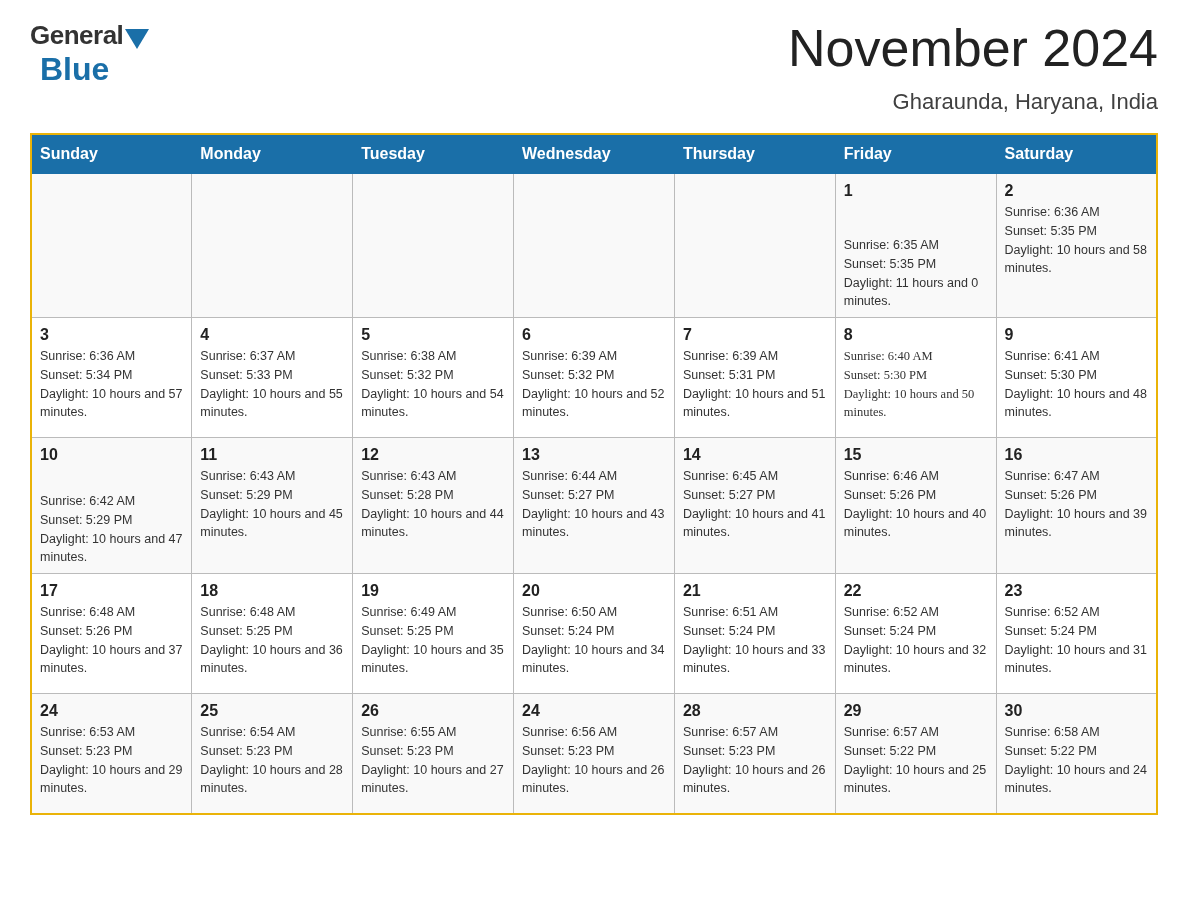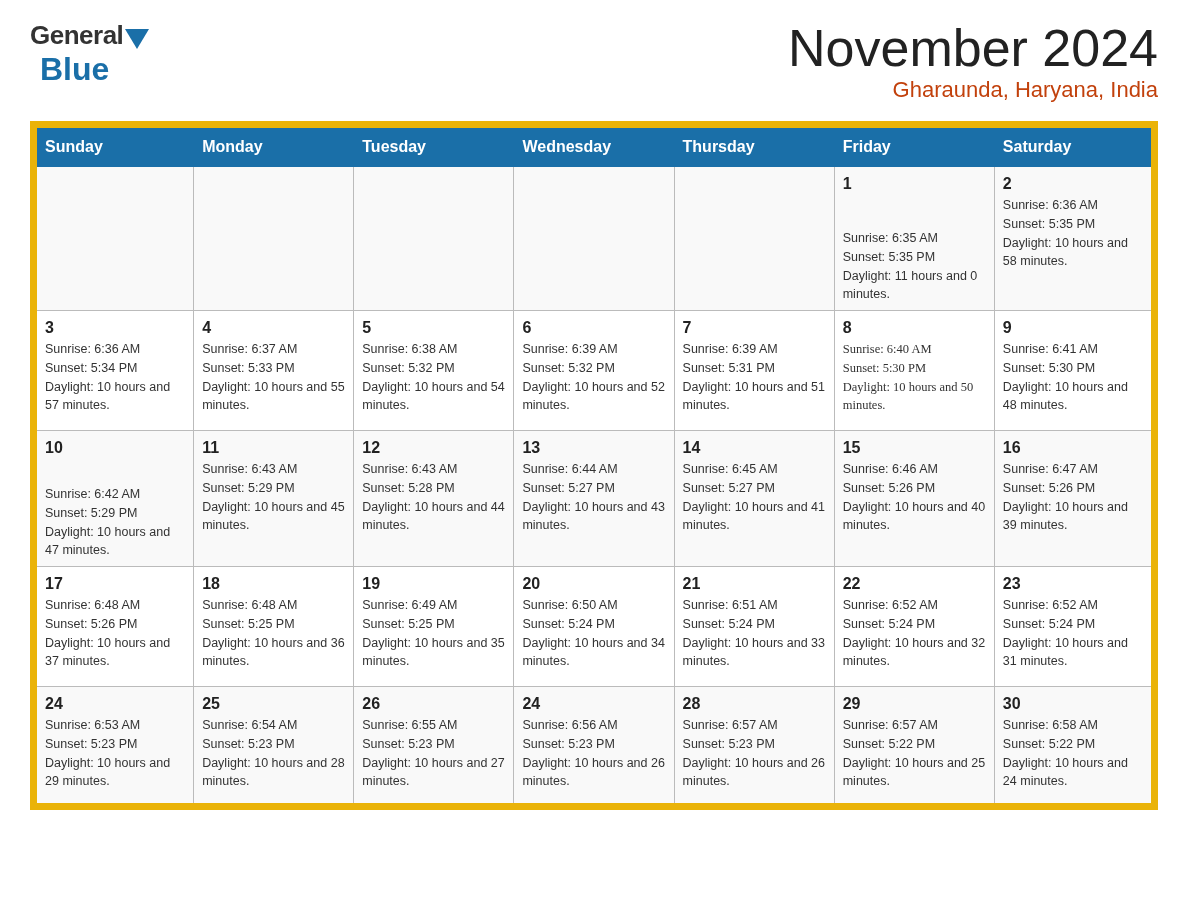--- a/index.html
+++ b/index.html
@@ -51,27 +51,27 @@
       text-align: right;
     }
     .calendar-title {
       font-size: 52px;
       font-weight: 400;
       color: #222;
       line-height: 1.1;
     }
     .calendar-subtitle {
       font-size: 22px;
-      color: #c2410c;
-      margin-top: 0;
+      color: #404040;
+      margin-top: 12px;
     }
     .calendar-table {
       width: 100%;
       border-collapse: collapse;
-      border: 7px solid #eab308;
+      border: 2px solid #eab308;
     }
     .calendar-table th {
       background-color: #1a6fa8;
       color: #fff;
       font-size: 16px;
       font-weight: 600;
       padding: 10px 8px;
       text-align: left;
       border: 1px solid #1a6fa8;
     }

